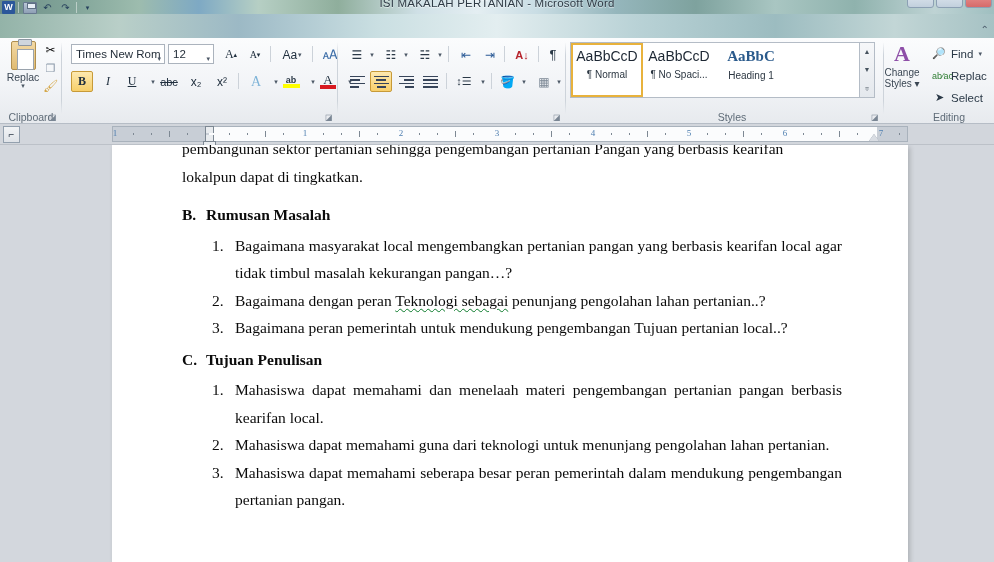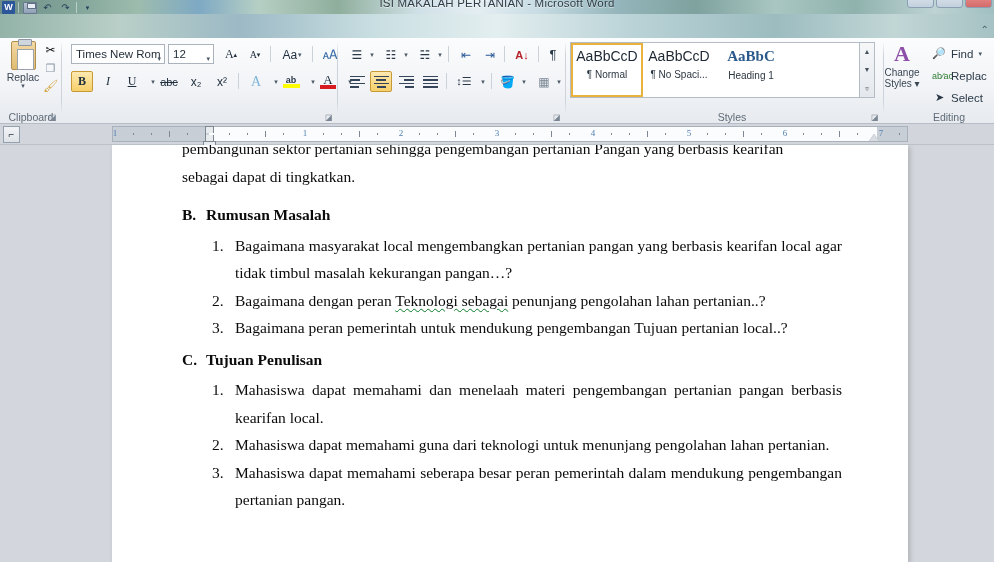--- a/index.html
+++ b/index.html
@@ -540,21 +540,21 @@
       <div style="position:absolute;left:90px;top:14px;width:13px;height:5px;background:#e9ecef;border:1px solid #7d8893"></div>
       <div style="position:absolute;right:28px;top:7px;width:0;height:0;border-left:5px solid transparent;border-right:5px solid transparent;border-bottom:7px solid #d9dde3;filter:drop-shadow(0 0 .5px #7d8893)"></div>
     </div>
   </div>
 
   <div class="docarea">
     <div class="page">
       <div class="doccontent">
 
         <div class="p-just">pembangunan sektor pertanian sehingga pengembangan pertanian Pangan yang berbasis kearifan</div>
-        <div>sebagai dapat di tingkatkan.</div>
+        <div>lokalpun dapat di tingkatkan.</div>
 
         <div class="sec">
           <span class="lab">B.</span>
           <span>Rumusan Masalah</span>
         </div>
         <div class="numlist">
           <div class="li">
             <span class="n">1.</span>
             <span class="t p-just">Bagaimana masyarakat local mengembangkan pertanian pangan yang berbasis kearifan local agar tidak timbul masalah kekurangan pangan…?</span>
           </div>

